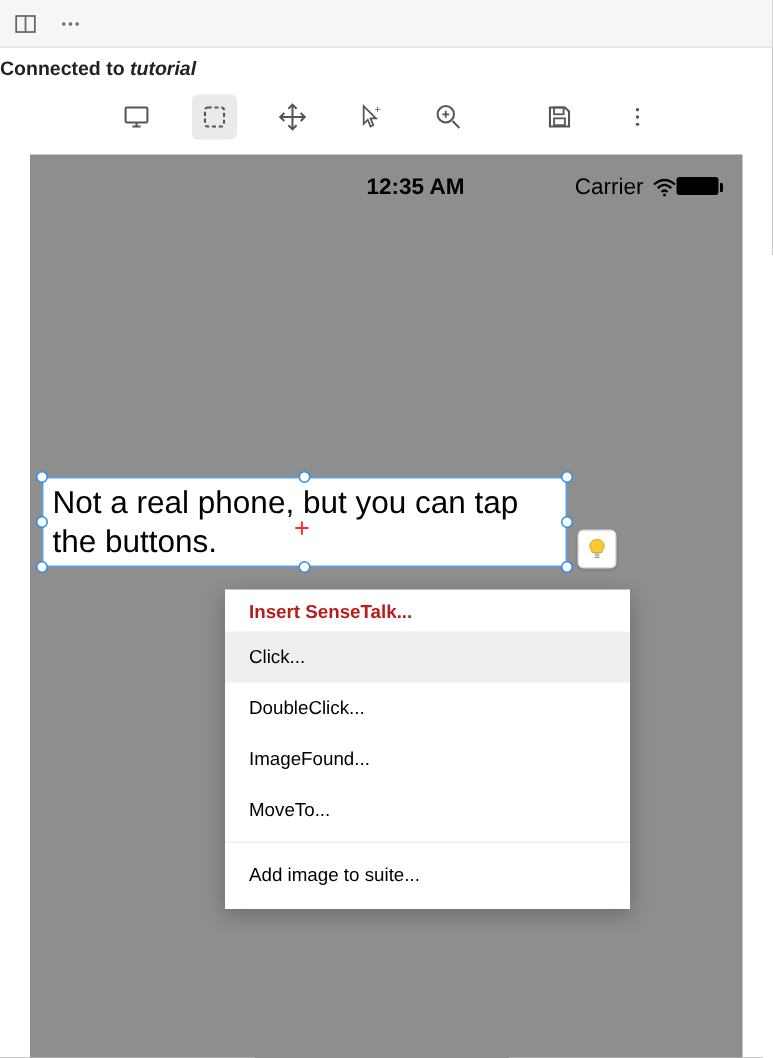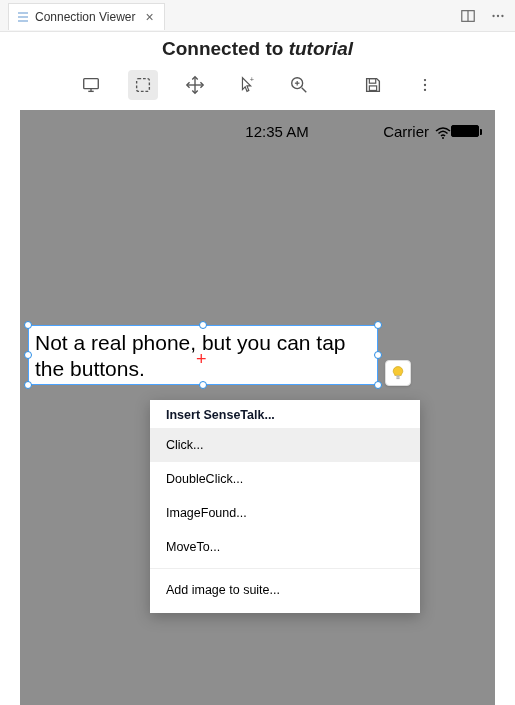--- a/index.html
+++ b/index.html
@@ -31,22 +31,22 @@
     font-size: 12px;
     color: #333;
     position: relative;
     top: 1px;
   }
   .tab-icon { width: 12px; height: 12px; display: inline-flex; }
   .tab-close { font-size: 14px; color: #666; margin-left: 4px; cursor: pointer; }
   .title-right { display: flex; gap: 12px; align-items: center; }
   .title-right-icon { width: 18px; height: 18px; display: inline-flex; align-items:center; justify-content:center; color:#555;}
   .connected-bar {
-    text-align: center;
-    font-size: 19px;
+    text-align: left;
+    font-size: 13px;
     color: #222;
     padding: 6px 0 4px;
     font-weight: 600;
   }
   .connected-bar em { font-style: italic; font-weight: 600;}
   .toolbar {
     display: flex;
     justify-content: center;
     gap: 22px;
     padding: 6px 0 10px;
@@ -77,21 +77,21 @@
     padding: 0 16px;
     color: #000;
     font-size: 15px;
     font-weight: 500;
     margin-left: 39px;
   }
   .status-left { display:flex; align-items:center; gap:6px;}
   .wifi-icon { width:16px; height:12px; display:inline-block;}
   .battery { width:28px; height:12px; border:1.5px solid #000; border-radius:2px; position:relative; background:#000;}
   .battery::after { content:""; position:absolute; right:-4px; top:3px; width:2px; height:6px; background:#000; border-radius:0 1px 1px 0;}
-  .clock { position:absolute; left:50%; transform:translateX(-50%); font-weight:400;}
+  .clock { position:absolute; left:50%; transform:translateX(-50%); font-weight:700;}
   .selection-box {
     position: absolute;
     left: 8px;
     top: 215px;
     width: 350px;
     height: 60px;
     background: #fff;
     border: 1px solid #4aa3ff;
   }
   .handle {
@@ -139,48 +139,35 @@
     padding: 14px 0 10px;
     font-size: 11px;
     letter-spacing: 0.8px;
     color:#555;
   }
   .popup-close{
     position:absolute; right:14px; top:12px;
     font-size:16px; color:#333; cursor:pointer;
   }
   .sect-title{
-    font-size:12.5px; font-weight:700; color:#0f172a;
+    font-size:12.5px; font-weight:700; color:#b91c1c;
     padding: 8px 16px 6px;
   }
   .menu-item{
     font-size:12.5px; color:#000000;
     padding: 10px 16px;
     cursor:pointer;
   }
   .menu-item.hover{ background:#efefef; }
   .menu-sep{ height:1px; background:#eee; margin: 4px 0;}
 </style>
 </head>
 <body>
 
 <div class="titlebar">
-  <div class="tab">
-    <span class="tab-icon">
-      <svg viewBox="0 0 12 12" width="12" height="12">
-          <g stroke="#7aa7d8" stroke-width="1.2">
-            <line x1="1" y1="2" x2="11" y2="2"></line>
-            <line x1="1" y1="6" x2="11" y2="6"></line>
-            <line x1="1" y1="10" x2="11" y2="10"></line>
-          </g>
-        </svg>
-    </span>
-    <span>Connection Viewer</span>
-    <span class="tab-close">×</span>
-  </div>
   <div class="title-right">
     <span class="title-right-icon">
       <svg viewBox="0 0 18 18" width="16" height="16">
           <rect x="2" y="3" width="14" height="12" fill="none" stroke="#666" stroke-width="1.3"></rect>
           <line x1="9" y1="3" x2="9" y2="15" stroke="#666" stroke-width="1.3"></line>
         </svg>
     </span>
     <span class="title-right-icon">
       <svg viewBox="0 0 18 18" width="16" height="16">
           <circle cx="4" cy="9" r="1.3" fill="#666"></circle>

